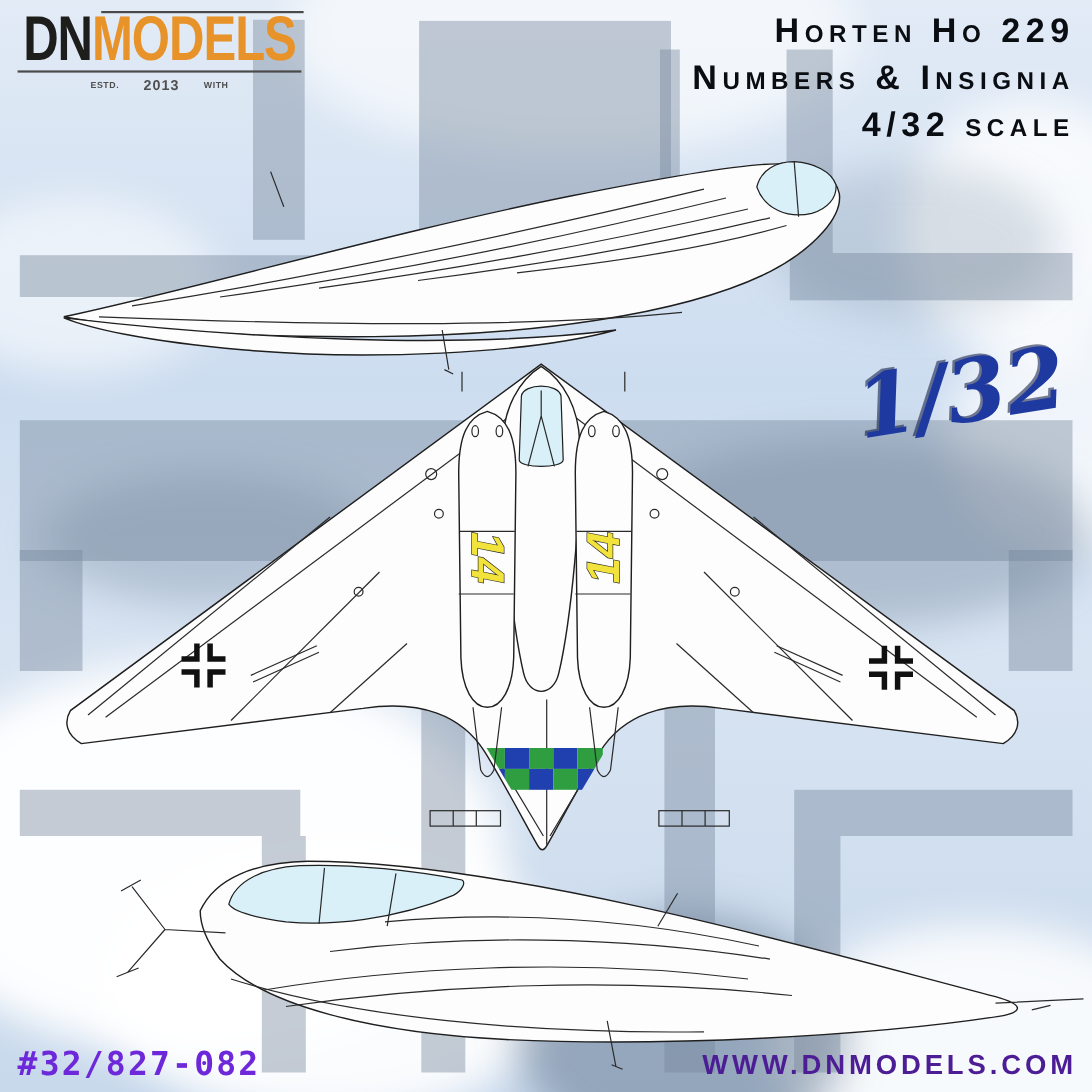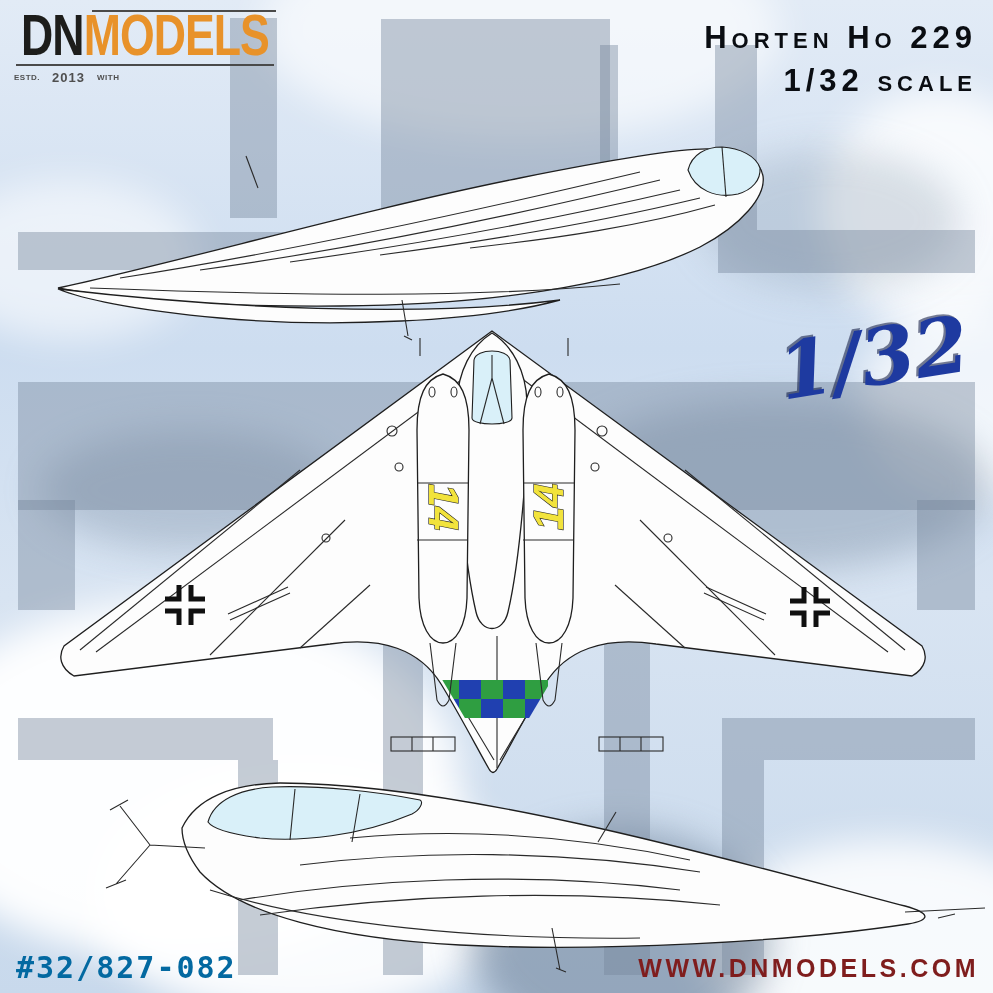--- a/index.html
+++ b/index.html
@@ -21,41 +21,41 @@
   .logo{position:absolute;left:14px;top:8px;width:262px;text-align:center;z-index:6;}
   .logo .script{font-family:"DejaVu Serif",serif;font-style:italic;font-weight:bold;
                 font-size:29px;color:#2b2b2b;letter-spacing:1px;}
   .logo .rule-top{height:2px;background:#4a4a4a;margin:2px 0 1px 78px;}
   .logo .wordmark{font-weight:bold;font-size:47px;line-height:44px;letter-spacing:-1px;
                   transform:scaleY(1.22) scaleX(.95);transform-origin:center;}
   .logo .dn{color:#1d1d1b;}
   .logo .models{color:#E8922A;}
   .logo .rule-bot{height:2px;background:#4a4a4a;margin:7px 2px 4px 2px;}
   .logo .tagline{font-weight:bold;font-size:10.5px;color:#3a3a3a;letter-spacing:.2px;}
-  .logo .estd-row{margin-top:2px;color:#4f4f4f;display:flex;align-items:center;gap:12px;}
+  .logo .estd-row{margin-top:2px;color:#4f4f4f;display:flex;justify-content:center;align-items:center;gap:22px;}
   .logo .estd-small{font-size:8px;font-weight:bold;letter-spacing:.5px;}
   .logo .estd-year{font-size:13px;font-weight:bold;letter-spacing:1px;}
 
   
-  .title{position:absolute;right:16px;top:16px;text-align:right;z-index:6;
+  .title{position:absolute;right:16px;top:6px;text-align:right;z-index:6;
          color:#0a0d12;font-weight:bold;font-variant:small-caps;
          font-size:31px;line-height:43px;letter-spacing:5px;}
 
   
   .scale-script{position:absolute;left:778px;top:312px;z-index:6;
                 font-family:"DejaVu Serif",serif;font-style:italic;font-weight:bold;
                 font-size:78px;color:#1E3AA0;transform:rotate(-9deg);
                 text-shadow:-2px -2px 0 rgba(10,18,60,.55);}
 
   
   .product-code{position:absolute;left:16px;bottom:8px;z-index:6;
                 font-family:"DejaVu Sans Mono","Liberation Mono",monospace;
-                font-weight:bold;font-size:30px;letter-spacing:2px;color:#0369a1;}
+                font-weight:bold;font-size:30px;letter-spacing:2px;color:#6d28d9;}
   .website{position:absolute;right:14px;bottom:10px;z-index:6;
-           font-weight:bold;font-size:25px;letter-spacing:3.5px;color:#7f1d1d;}
+           font-weight:bold;font-size:25px;letter-spacing:3.5px;color:#4c1d95;}
 </style>
 </head>
 <body>
 
 <div class="layer">
   <div class="cloud" style="left:-100px;top:600px;width:560px;height:360px;background:rgba(255,255,255,.95);"></div>
   <div class="cloud" style="left:90px;top:760px;width:420px;height:260px;background:rgba(255,255,255,.9);"></div>
   <div class="cloud" style="left:700px;top:840px;width:380px;height:220px;background:rgba(255,255,255,.85);"></div>
   <div class="cloud" style="left:820px;top:90px;width:240px;height:240px;background:rgba(255,255,255,.8);"></div>
   <div class="cloud" style="left:260px;top:-80px;width:520px;height:220px;background:rgba(255,255,255,.6);"></div>
@@ -215,20 +215,21 @@
   <div class="rule-bot"></div>
   <div class="estd-row">
     <span class="estd-small">ESTD.</span>
     <span class="estd-year">2013</span>
     <span class="estd-small">WITH</span>
   </div>
 </div>
 
 <div class="title">
   <div>Horten Ho 229</div>
-  <div>1/32 scale</div>
+  <div>Numbers &amp; Insignia</div>
+  <div>4/32 scale</div>
 </div>
 
 <div class="scale-script">1/32</div>
 
 <div class="product-code">#32/827-082</div>
 
 <div class="website">WWW.DNMODELS.COM</div>
 
 </body></html>

